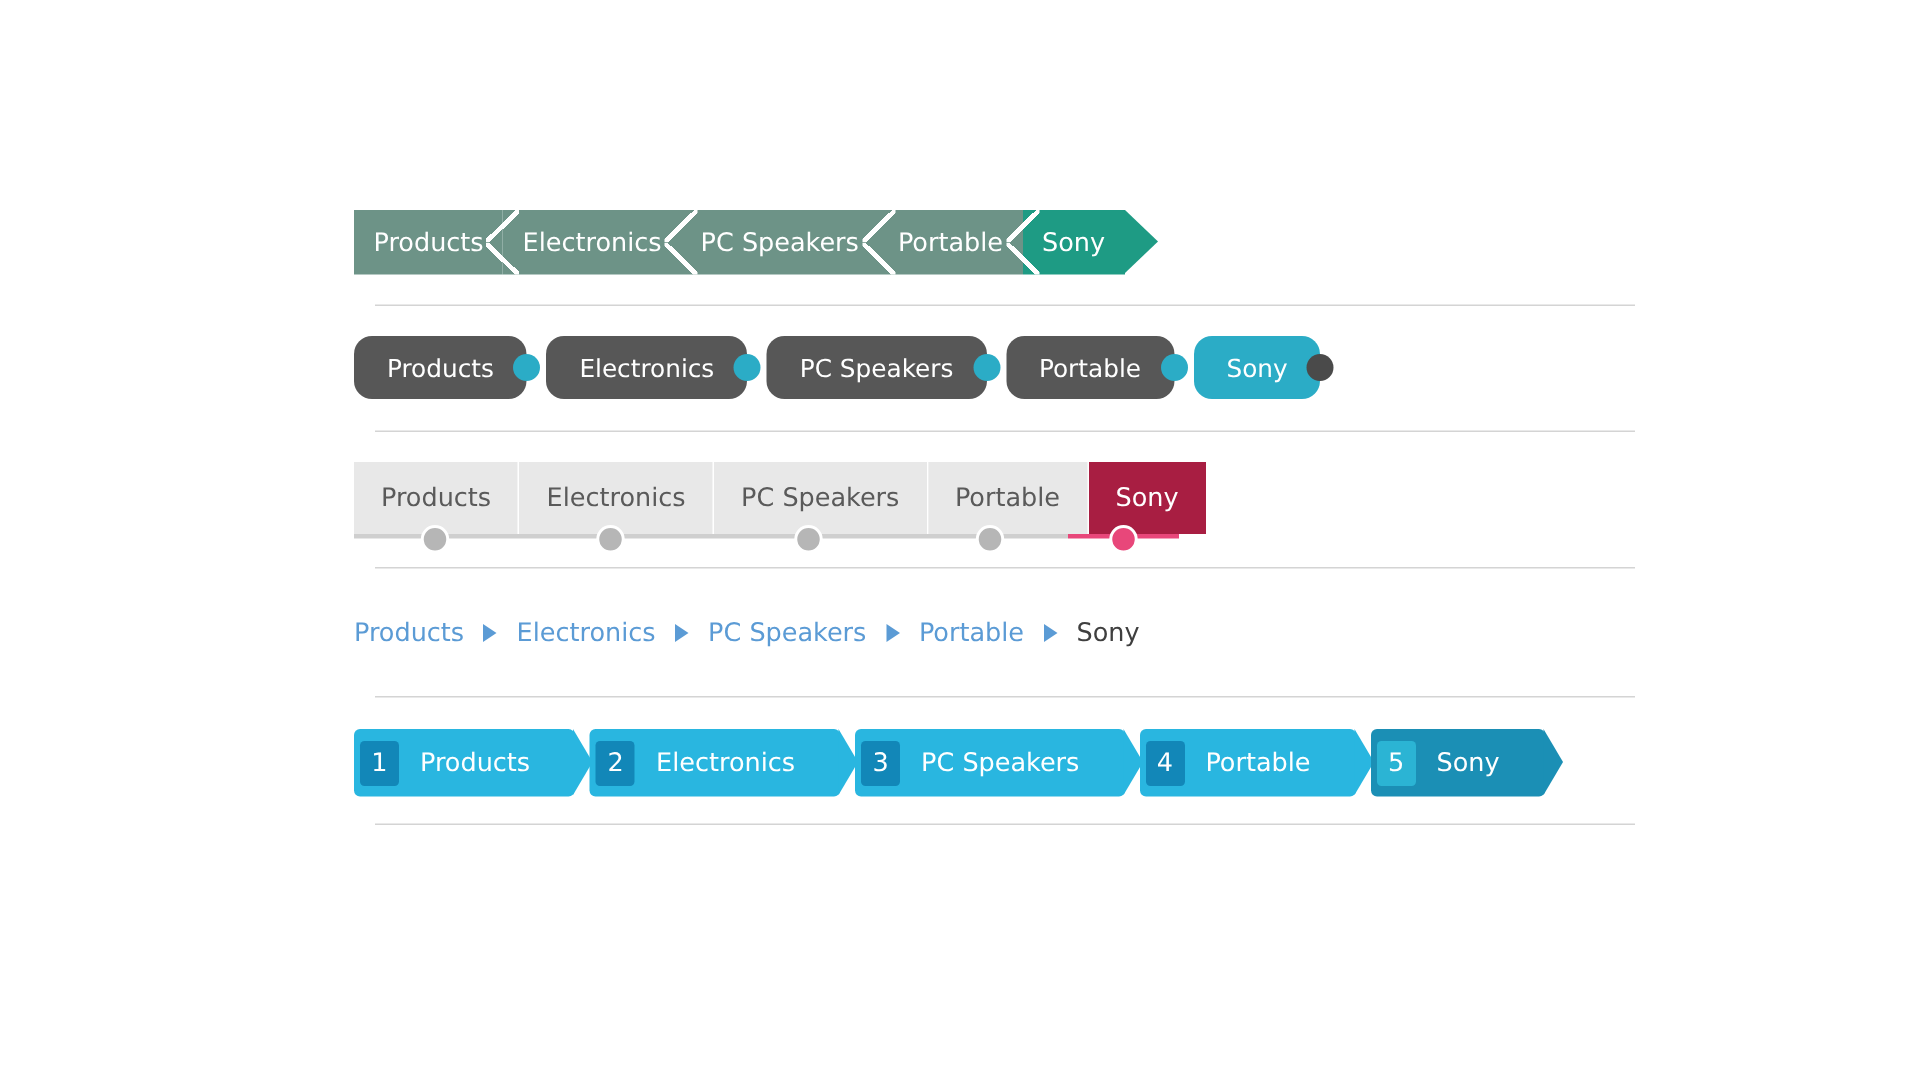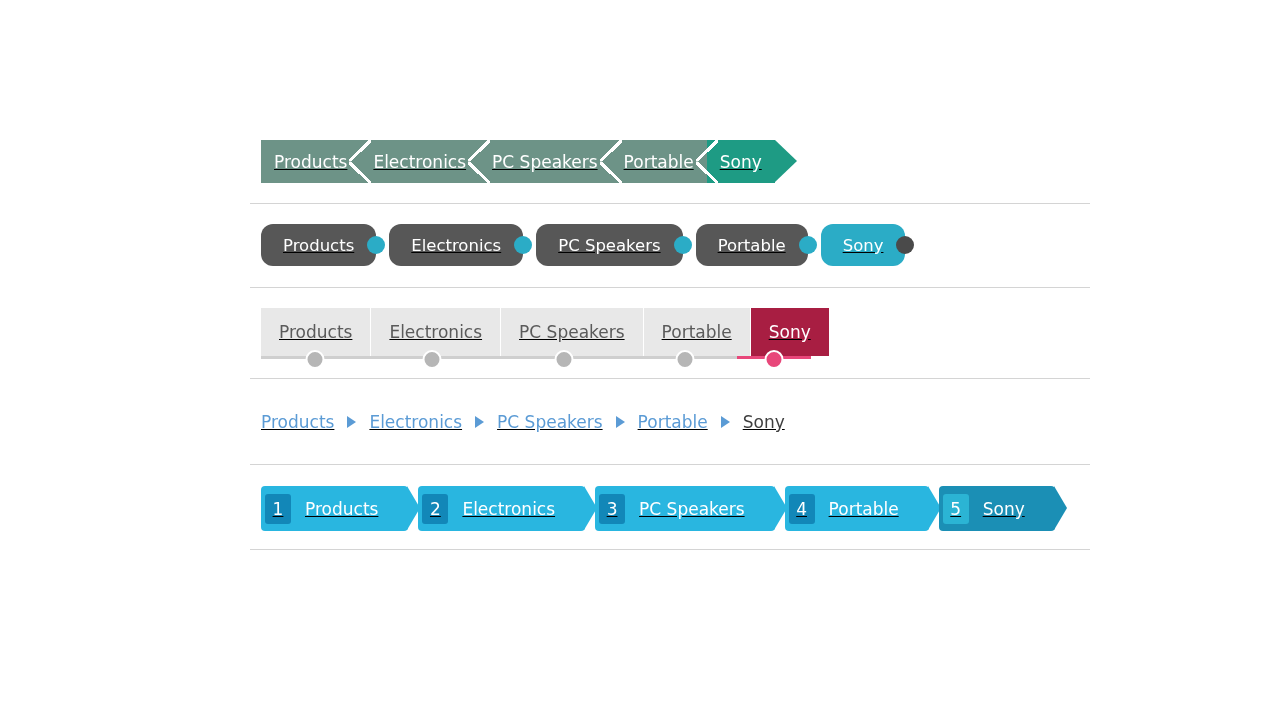--- a/index.html
+++ b/index.html
@@ -16,22 +16,21 @@
   }
 
   .page {
     position: relative;
     width: 1280px;
     height: 720px;
   }
 
   .section {
     position: absolute;
-    left: 261px;
-    text-decoration: underline;
+    left: 236px;
   }
 
   .divider {
     position: absolute;
     left: 250px;
     width: 840px;
     height: 1px;
     background: #d4d4d4;
   }
 

